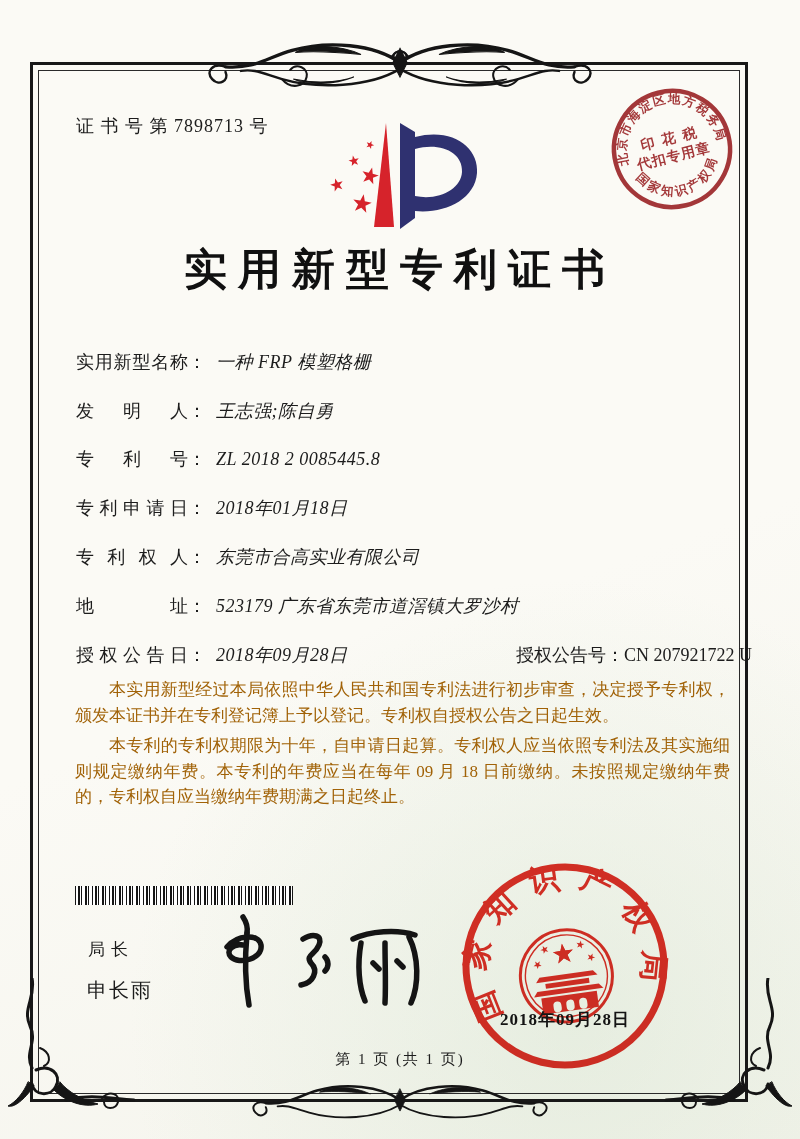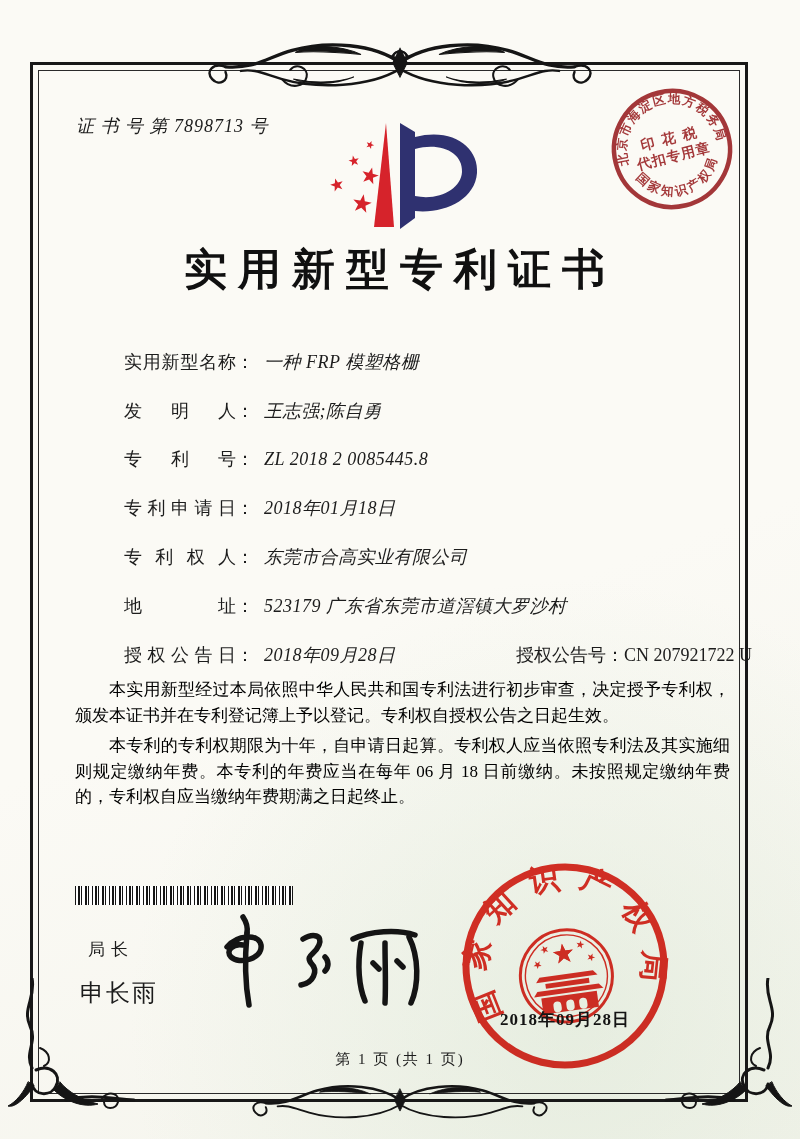--- a/index.html
+++ b/index.html
@@ -8,40 +8,40 @@
     background:linear-gradient(160deg,#fbfaf5 55%,#f4f4ec 100%);
     font-family:"Liberation Serif","DejaVu Serif",serif;color:#1c1c1c;
   }
   .tint{position:absolute;left:0;top:0;width:800px;height:1139px;pointer-events:none;
     background:radial-gradient(circle at 72% 90%, rgba(205,224,200,.38), rgba(205,224,200,0) 38%);}
   
   .frame-outer{position:absolute;left:30px;top:62px;width:712px;height:1034px;border:3px solid #181818;}
   .frame-inner{position:absolute;left:38px;top:70px;width:700px;height:1022px;border:1px solid #2a2a2a;}
   .ornament{position:absolute;}
   
-  .certno{position:absolute;left:76px;top:114px;font-size:18px;letter-spacing:1px;font-style:italic;}
+  .certno{position:absolute;left:76px;top:114px;font-size:18px;letter-spacing:1px;}
   .title{position:absolute;left:0;top:241px;width:800px;text-align:center;
     font-size:43px;font-weight:600;letter-spacing:11px;color:#101010;}
   .frow{position:absolute;left:76px;font-size:18px;line-height:24px;white-space:nowrap;}
-  .flabel{display:inline-block;width:112px;text-align:justify;text-align-last:justify;vertical-align:bottom;margin-left:48px;}
+  .flabel{display:inline-block;width:112px;text-align:justify;text-align-last:justify;vertical-align:bottom;}
   .fcolon{margin-right:10px;}
   .fvalue{letter-spacing:.5px;font-style:italic;}
   .grant{position:absolute;left:440px;top:0;font-size:18px;white-space:nowrap;}
   .paras{position:absolute;left:75px;top:677px;width:655px;font-size:17px;line-height:25.5px;
-    text-align:justify;color:#000000;}
+    text-align:justify;color:#a16207;}
   .paras p{margin:0 0 5px 0;text-indent:2em;}
   
   .barcode{position:absolute;left:75px;top:886px;width:218px;height:19px;
     background:repeating-linear-gradient(90deg,
       #151515 0 1px,#fff 1px 3px,#151515 3px 5px,#fff 5px 6px,
       #151515 6px 7px,#fff 7px 10px,#151515 10px 12px,#fff 12px 13px,
       #151515 13px 14px,#fff 14px 17px);}
   
   .signer-title{position:absolute;left:88px;top:938px;font-size:17px;letter-spacing:6px;}
-  .signer-name{position:absolute;left:80px;top:977px;font-size:24px;letter-spacing:2px;font-family:Liberation Mono, monospace;}
+  .signer-name{position:absolute;left:87px;top:977px;font-size:20px;letter-spacing:2px;font-family:Liberation Mono, monospace;}
   .signature{position:absolute;left:185px;top:905px;}
   
   .seal-main{position:absolute;left:459px;top:860px;mix-blend-mode:multiply;opacity:.95;}
   .seal-date{position:absolute;left:459px;top:1008px;width:212px;text-align:center;
     font-size:17px;font-weight:700;letter-spacing:1px;color:#141414;}
   .seal-tax{position:absolute;left:602px;top:79px;mix-blend-mode:multiply;opacity:.88;}
   .footer{position:absolute;left:0;top:1050px;width:800px;text-align:center;font-size:15px;letter-spacing:2px;}
 </style>
 </head>
 <body>
@@ -155,21 +155,21 @@
 </div>
 <div class="frow" style="top:643px">
   <span class="flabel">授权公告日</span><span class="fcolon">：</span><span class="fvalue">2018年09月28日</span>
   <span class="grant">
     <span>授权公告号</span><span>：</span><span>CN 207921722 U</span>
   </span>
 </div>
 
 <div class="paras">
   <p>本实用新型经过本局依照中华人民共和国专利法进行初步审查，决定授予专利权，颁发本证书并在专利登记簿上予以登记。专利权自授权公告之日起生效。</p>
-  <p>本专利的专利权期限为十年，自申请日起算。专利权人应当依照专利法及其实施细则规定缴纳年费。本专利的年费应当在每年 06 月 18 日前缴纳。未按照规定缴纳年费的，专利权自应当缴纳年费期满之日起终止。</p>
+  <p>本专利的专利权期限为十年，自申请日起算。专利权人应当依照专利法及其实施细则规定缴纳年费。本专利的年费应当在每年 09 月 18 日前缴纳。未按照规定缴纳年费的，专利权自应当缴纳年费期满之日起终止。</p>
 </div>
 
 <div class="barcode"></div>
 
 <div class="signer-title">局长</div>
 <div class="signer-name">申长雨</div>
 
 <svg class="signature" width="250" height="110" viewBox="0 0 250 110">
   <g stroke="#141414" stroke-width="5.5" fill="none" stroke-linecap="round" stroke-linejoin="round">
     <path d="M58,12 C62,18 63,22 62,28"></path>

